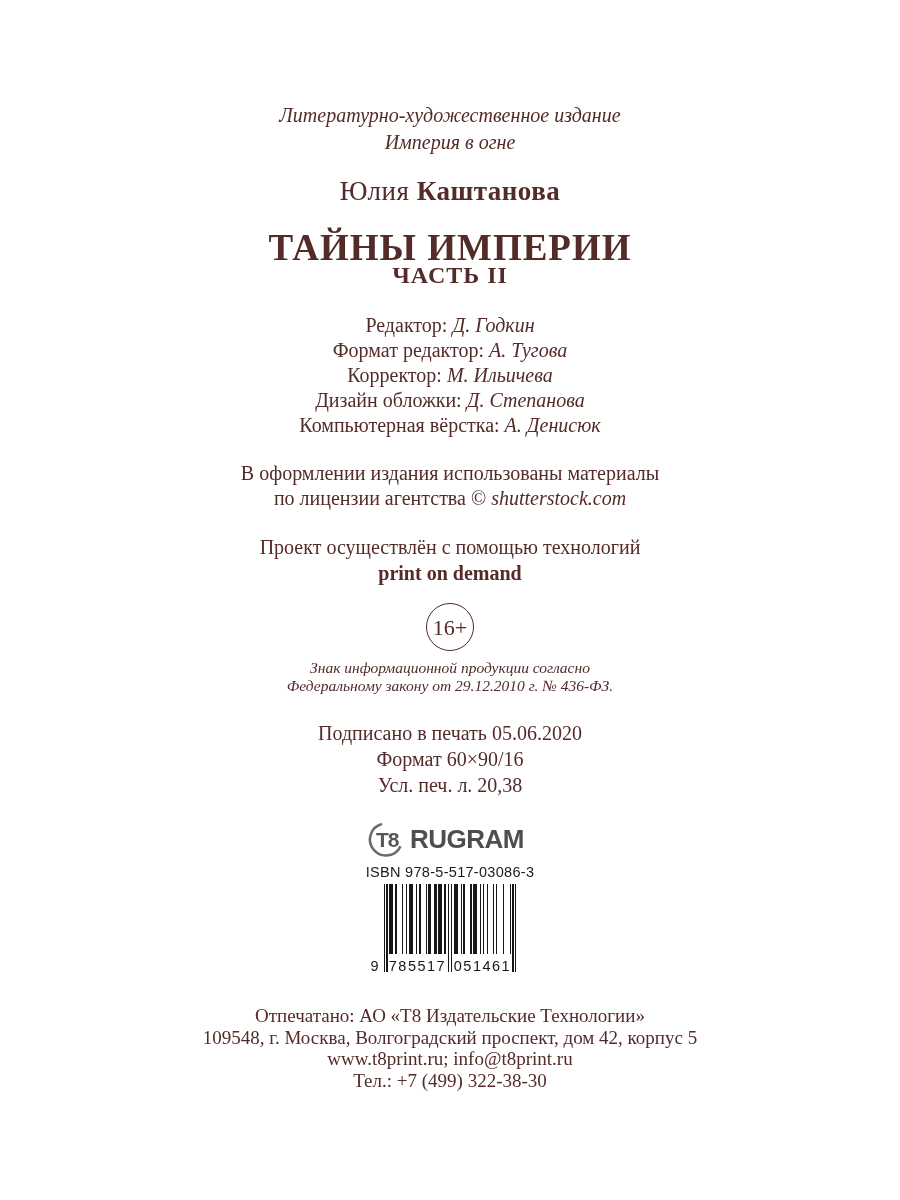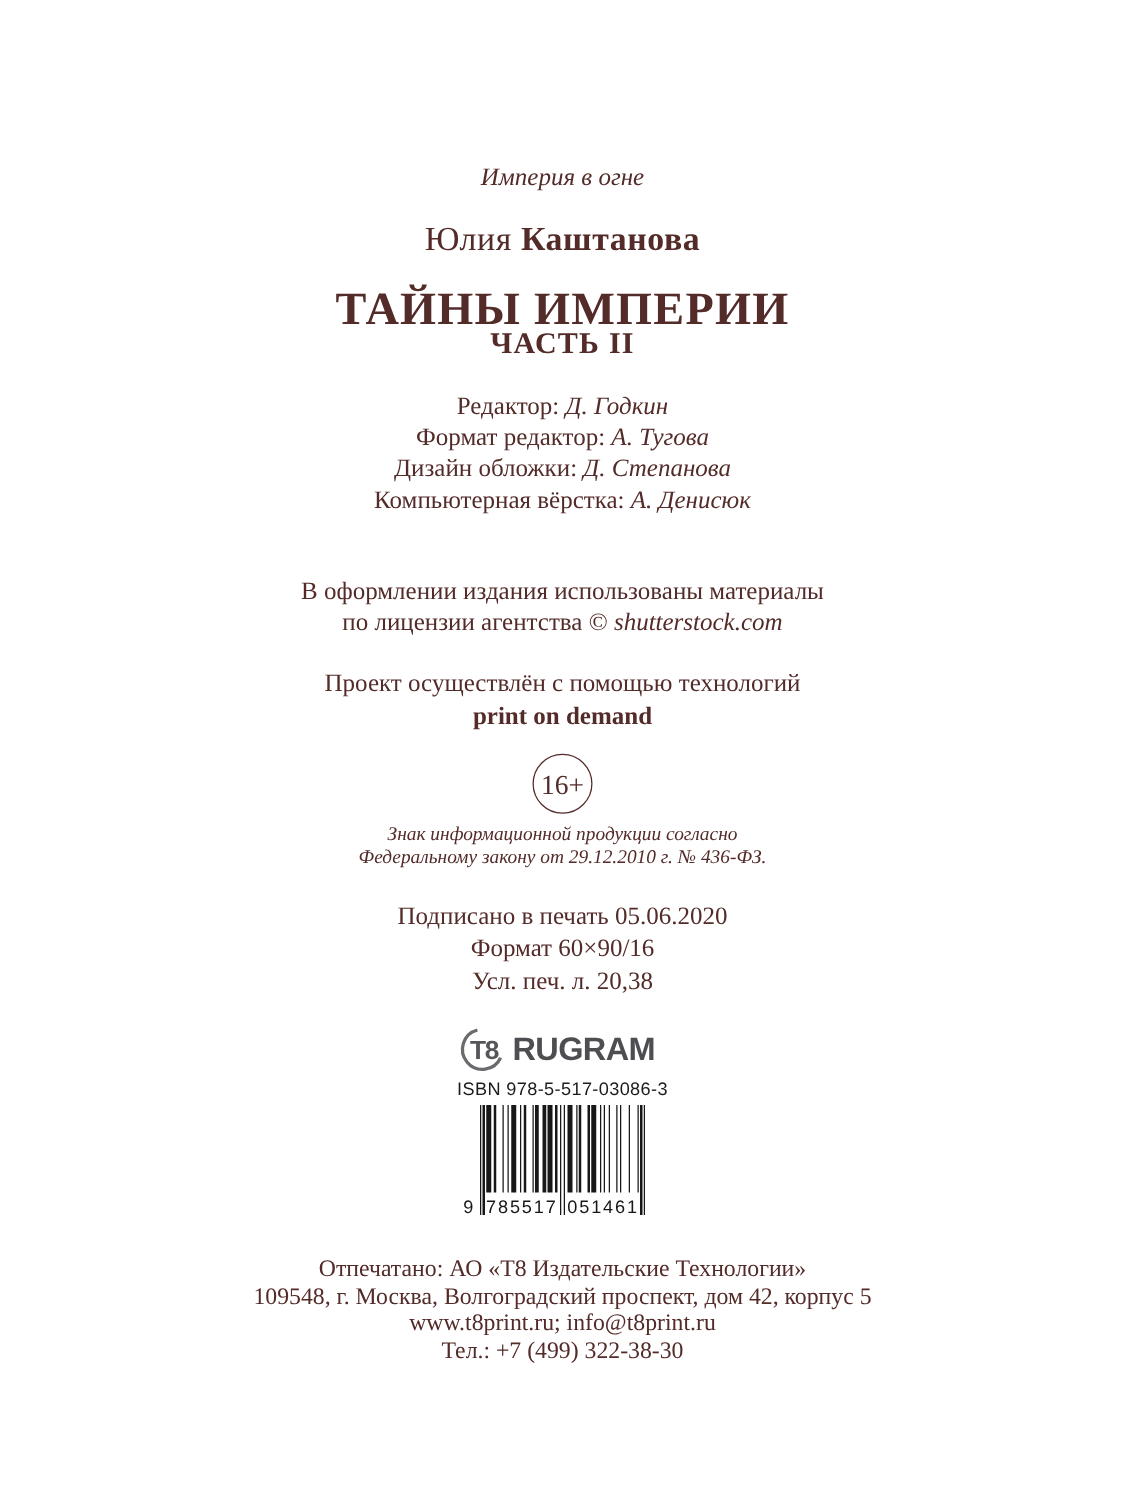--- a/index.html
+++ b/index.html
@@ -102,30 +102,32 @@
   .bc-left  { left: 5px;  width: 58px; text-align: center; letter-spacing: 1.5px; }
   .bc-right { left: 70px; width: 58px; text-align: center; letter-spacing: 1.5px; }
 
   .footer { font-size: 19px; line-height: 21.5px; }
 </style>
 </head>
 <body>
 
 <div class="page">
 
+  <div class="abs edition italic" style="top:104px">Литературно-художественное издание</div>
   <div class="abs edition italic" style="top:131px">Империя в огне</div>
 
   <div class="abs author" style="top:176px"><span>Юлия</span> <span class="bold">Каштанова</span></div>
 
   <div class="abs title" style="top:226px">ТАЙНЫ ИМПЕРИИ</div>
   <div class="abs subtitle" style="top:262px">ЧАСТЬ II</div>
 
   <div class="abs credits" style="top:313px">
     <div><span>Редактор:</span><span class="name">Д. Годкин</span></div>
     <div><span>Формат редактор:</span><span class="name">А. Тугова</span></div>
+    <div><span>Корректор:</span><span class="name">М. Ильичева</span></div>
     <div><span>Дизайн обложки:</span><span class="name">Д. Степанова</span></div>
     <div><span>Компьютерная вёрстка:</span><span class="name">А. Денисюк</span></div>
   </div>
 
   <div class="abs materials" style="top:461px">
     <div>В оформлении издания использованы материалы</div>
     <div><span>по лицензии агентства © </span><span class="italic">shutterstock.com</span></div>
   </div>
 
   <div class="abs project" style="top:534px">

